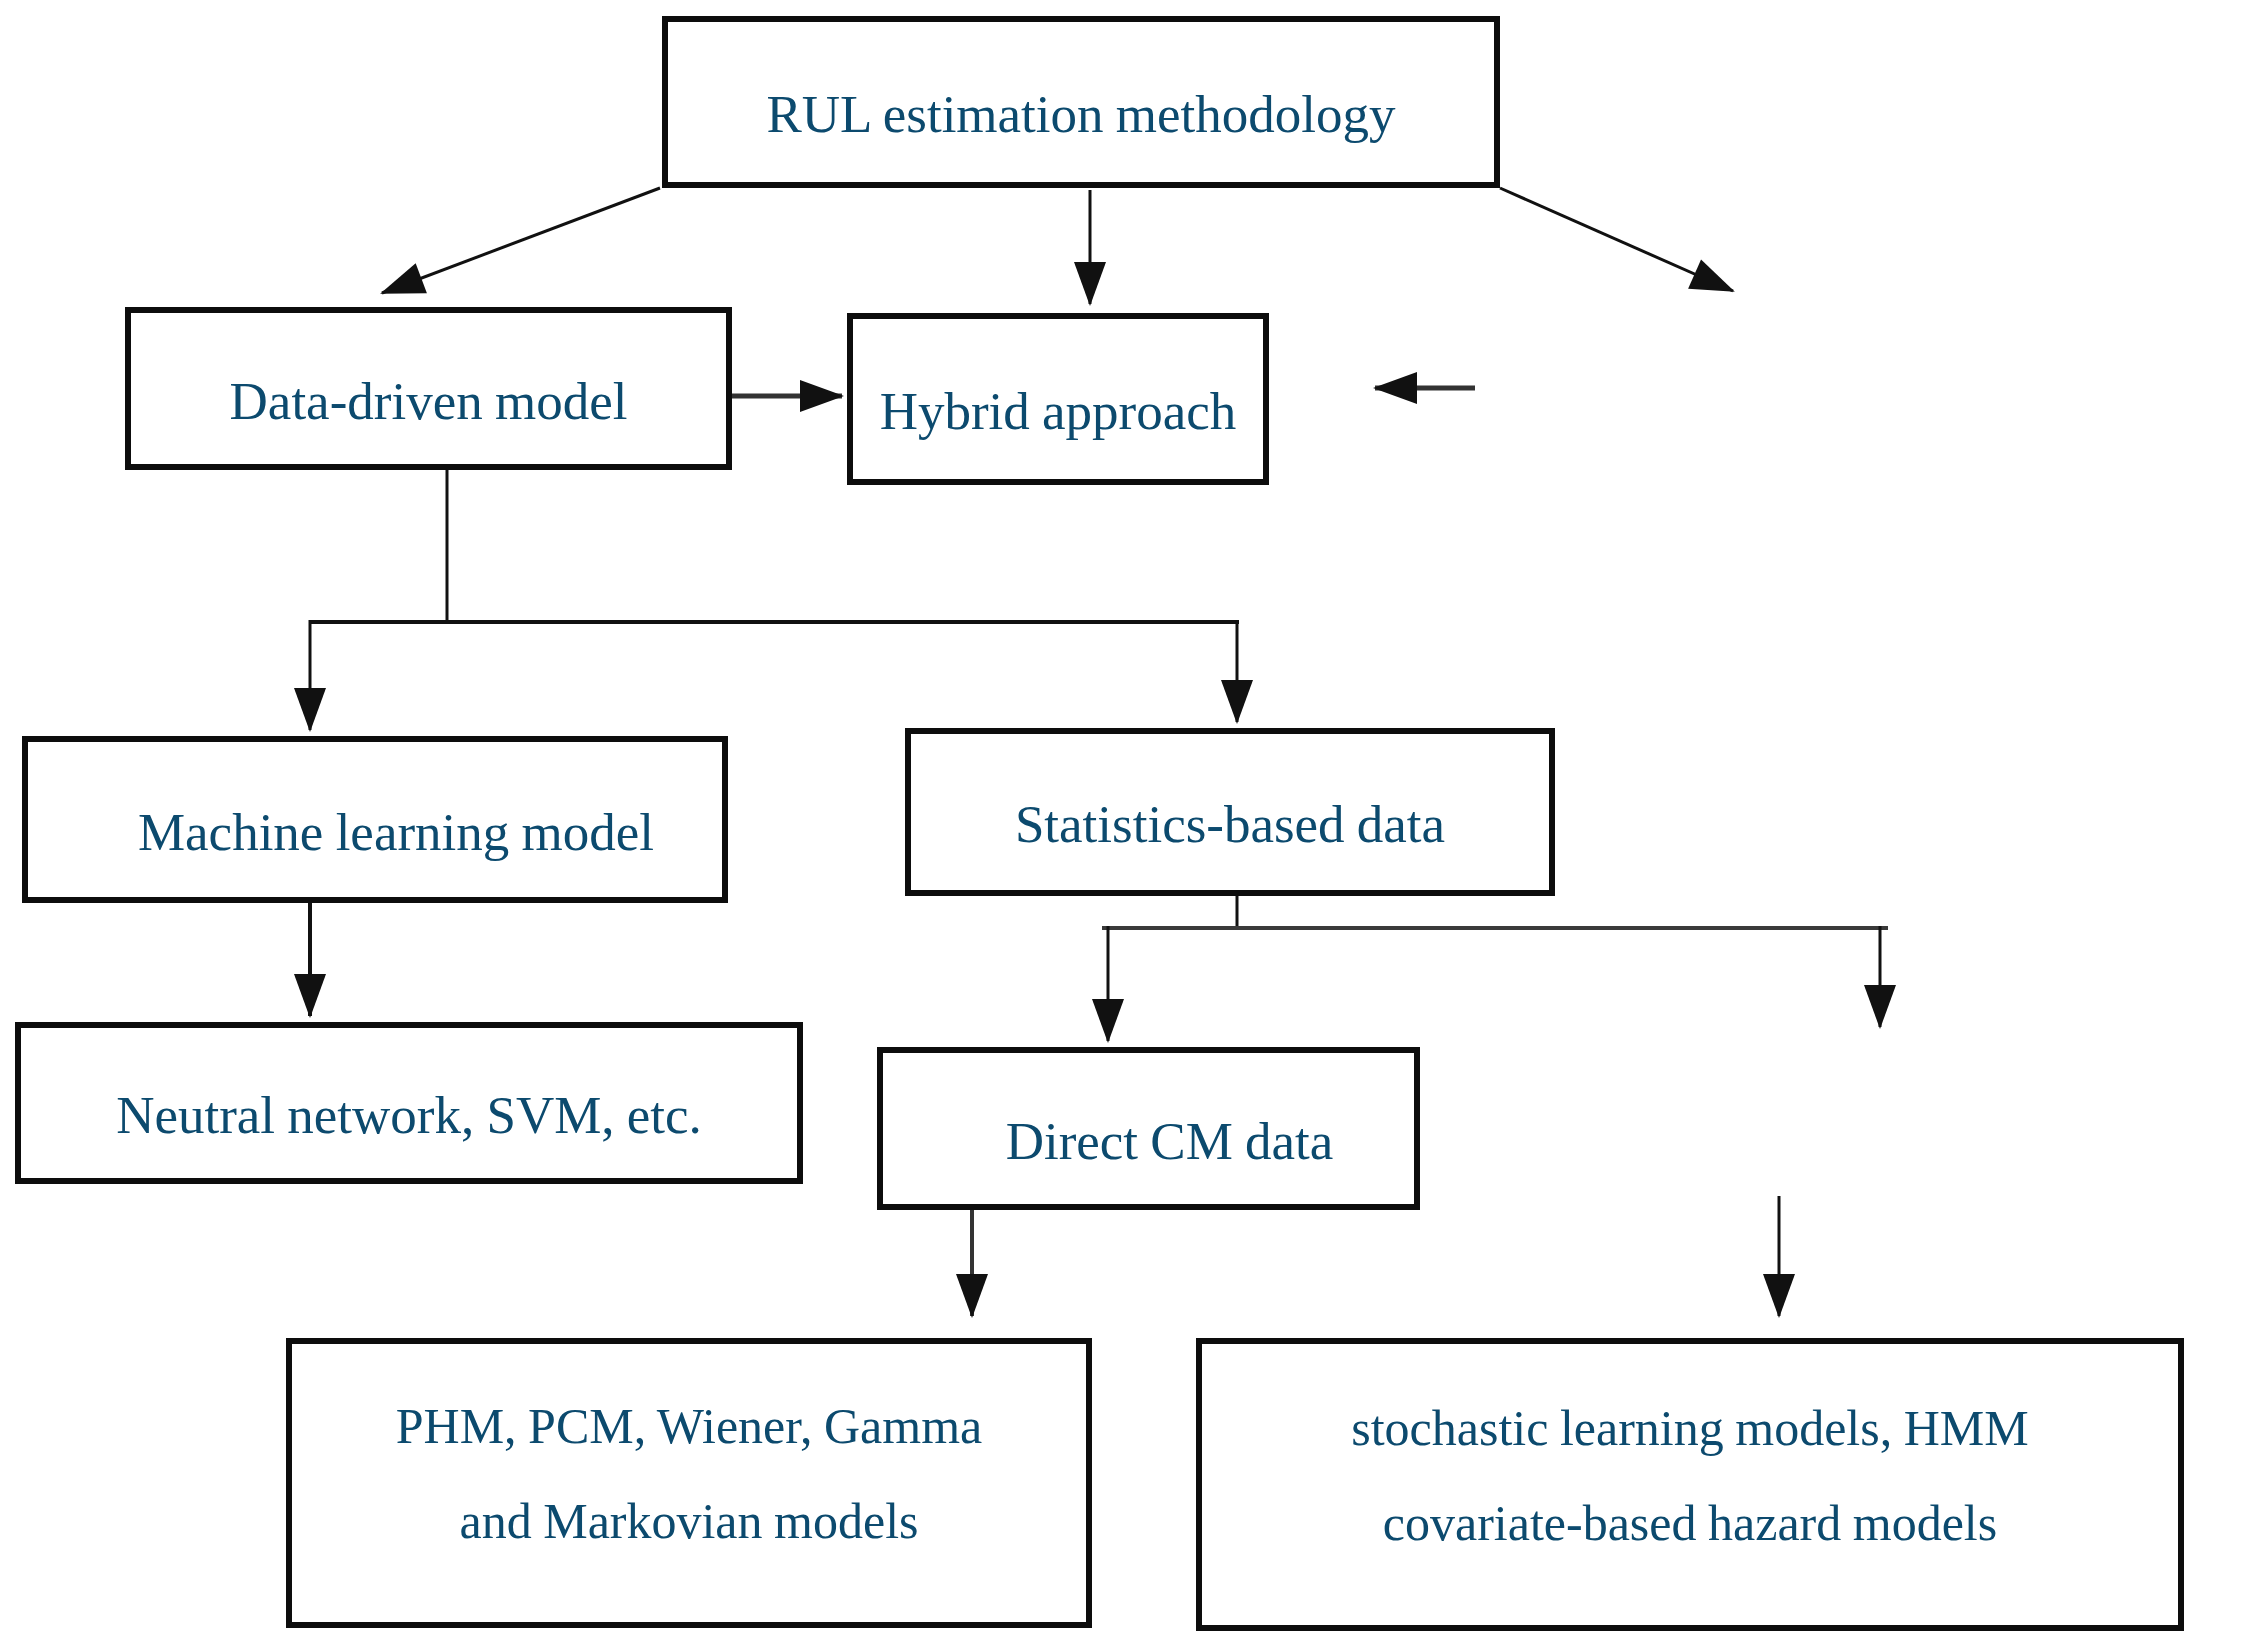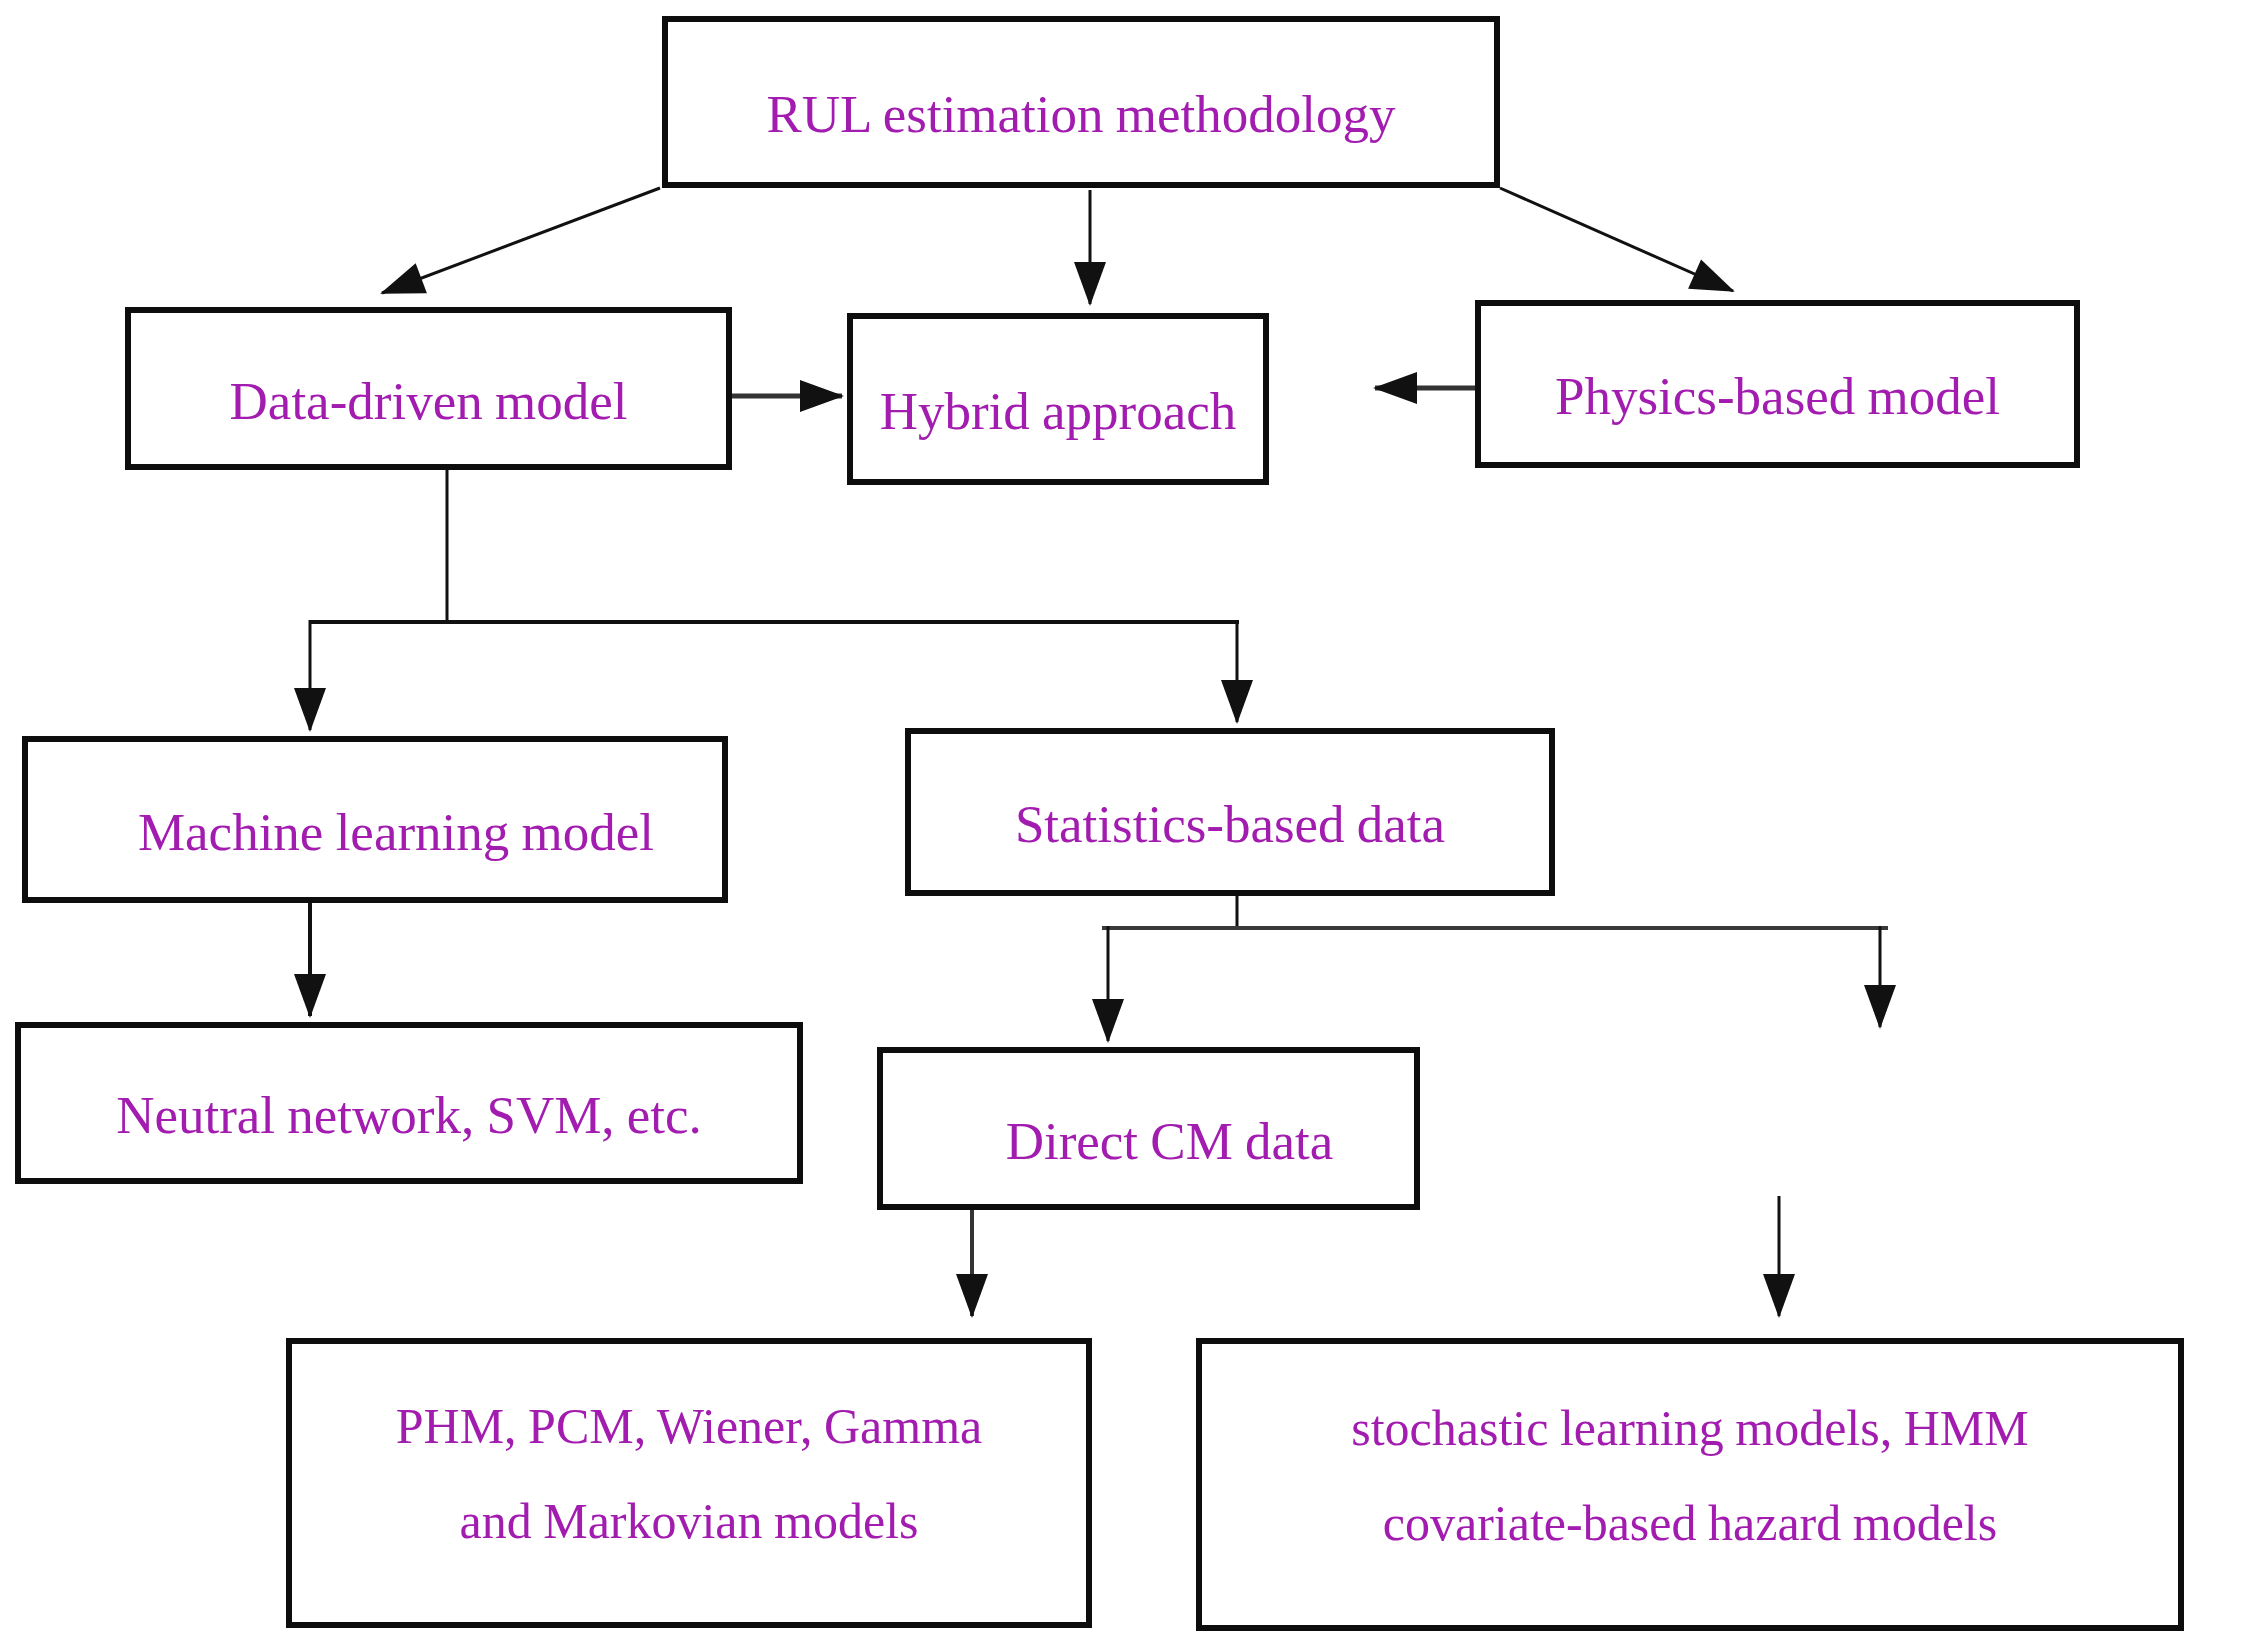--- a/index.html
+++ b/index.html
@@ -25,21 +25,21 @@
   .node {
     position: absolute;
     box-sizing: border-box;
     border: 6px solid #0d0d0d;
     background: #ffffff;
     display: flex;
     flex-direction: column;
     align-items: center;
     justify-content: center;
     text-align: center;
-    color: #a21caf;
+    color: #0c4a6e;
     font-size: 53px;
     line-height: 1.2;
     word-spacing: -1px;
     white-space: nowrap;
   }
   .node.single { padding-top: 26px; }
   .node.two {
     font-size: 50px;
     line-height: 1.9;
     padding-bottom: 18px;
@@ -91,23 +91,20 @@
   </div>
 
   <div class="node single" style="left:125px; top:307px; width:607px; height:163px;">
     <span class="line">Data-driven model</span>
   </div>
 
   <div class="node single" style="left:847px; top:313px; width:422px; height:172px;">
     <span class="line">Hybrid approach</span>
   </div>
 
-  <div class="node single" style="left:1475px; top:300px; width:605px; height:168px;">
-    <span class="line">Physics-based model</span>
-  </div>
 
   <div class="node single" style="left:22px; top:736px; width:706px; height:167px;padding-left:42px;">
     <span class="line">Machine learning model</span>
   </div>
 
   <div class="node single" style="left:905px; top:728px; width:650px; height:168px;">
     <span class="line">Statistics-based data</span>
   </div>
 
   <div class="node single" style="left:15px; top:1022px; width:788px; height:162px;">

